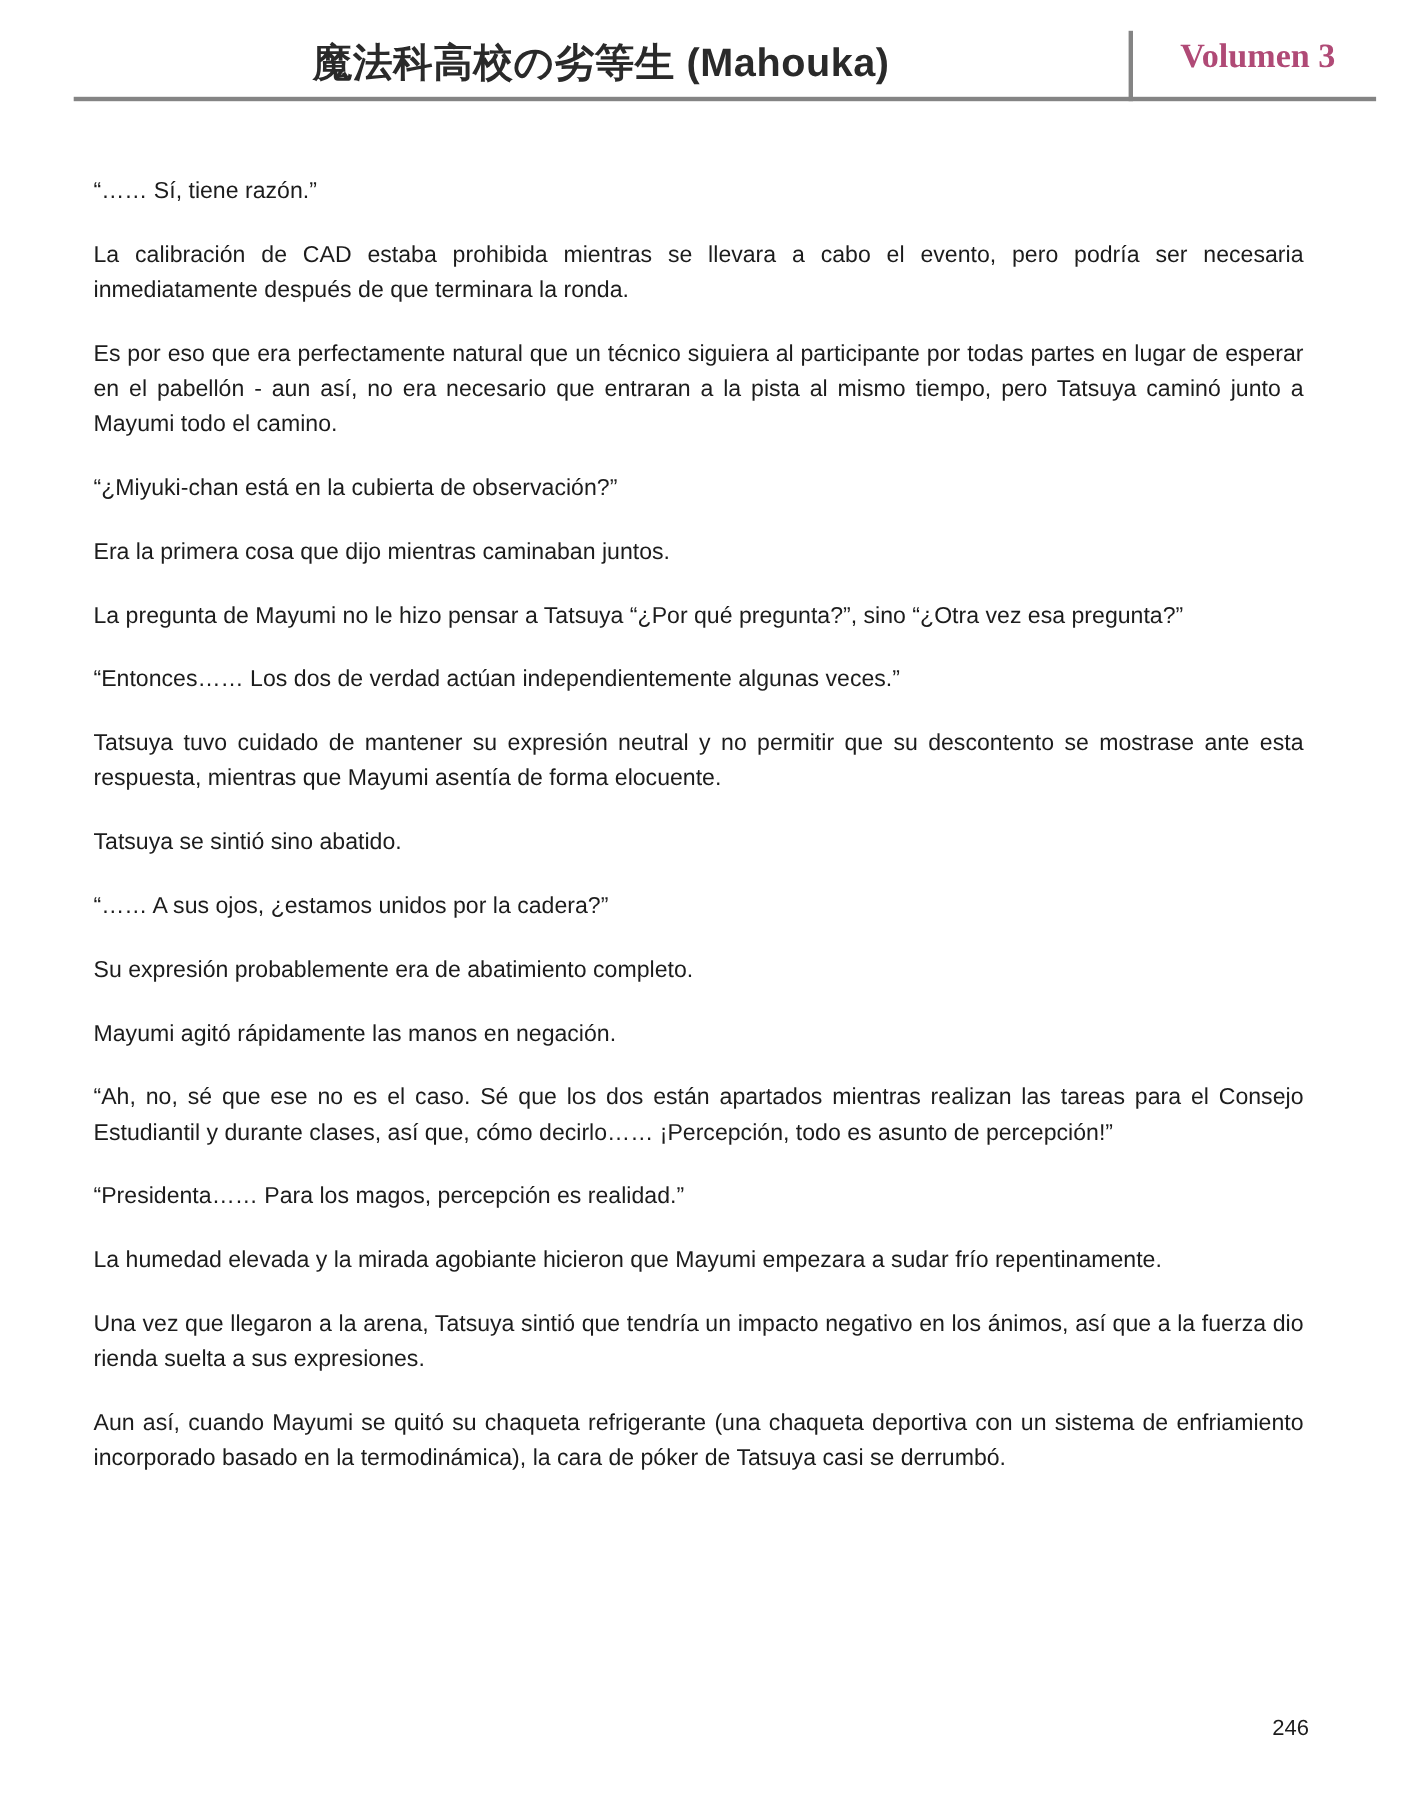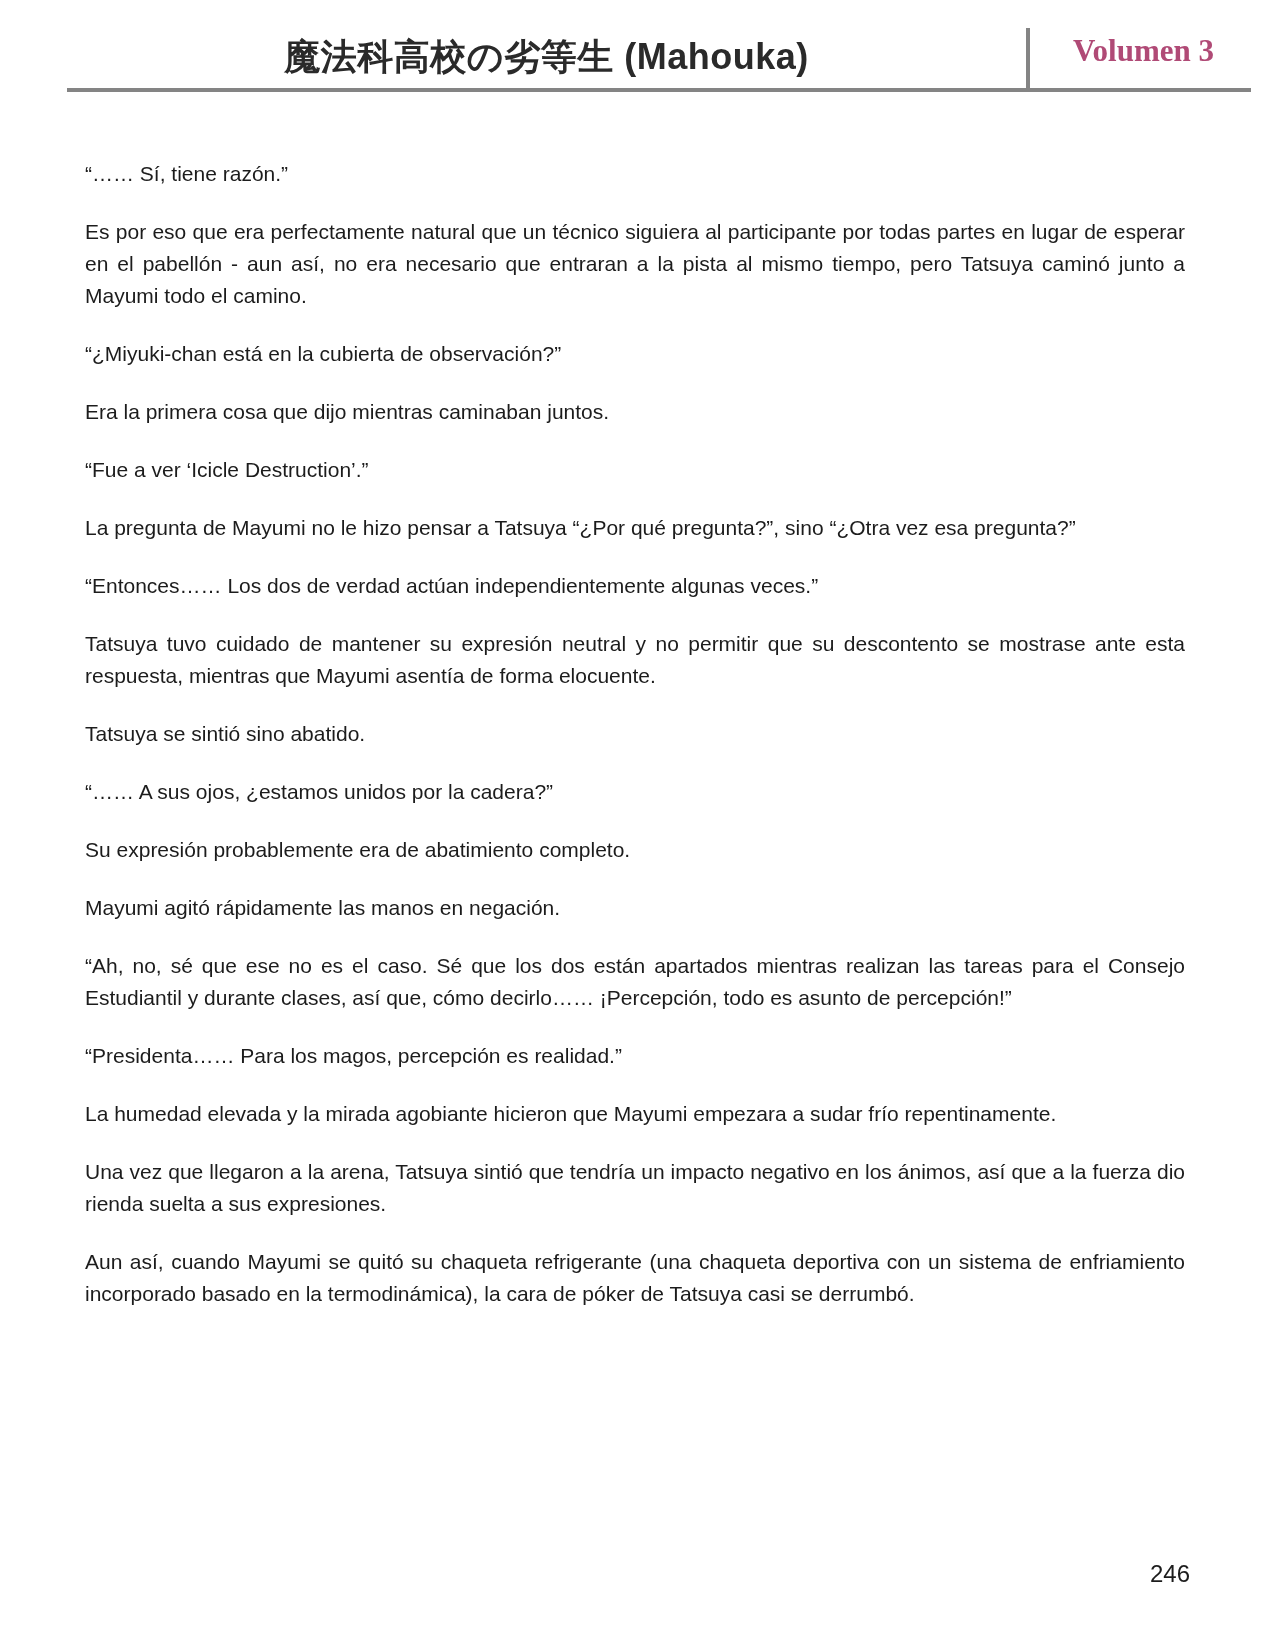--- a/index.html
+++ b/index.html
@@ -74,42 +74,42 @@
     line-height: 32px;
     margin-bottom: 26px;
     text-align: justify;
     color: #1c1c1c;
   }
   
   .page-number {
     position: absolute;
     top: 1560px;
     right: 85px;
-    font-size: 24px;
+    font-size: 20px;
     color: #1c1c1c;
   }
 </style>
 </head>
 <body>
 
 <div class="page">
 
   <header class="page-header">
     <div class="jp-title">魔法科高校の劣等生 (Mahouka)</div>
     <div class="header-vbar" style="background: rgb(132, 132, 132);"></div>
     <div class="volume-label" style="color: rgb(176, 74, 118);">Volumen 3</div>
     <div class="header-rule" style="background: rgb(132, 132, 132);"></div>
   </header>
 
   <main class="content">
     <p>“…… Sí, tiene razón.”</p>
+    <p>La calibración de CAD estaba prohibida mientras se llevara a cabo el evento, pero podría ser necesaria inmediatamente después de que terminara la ronda.</p>
     <p>Es por eso que era perfectamente natural que un técnico siguiera al participante por todas partes en lugar de esperar en el pabellón - aun así, no era necesario que entraran a la pista al mismo tiempo, pero Tatsuya caminó junto a Mayumi todo el camino.</p>
     <p>“¿Miyuki-chan está en la cubierta de observación?”</p>
     <p>Era la primera cosa que dijo mientras caminaban juntos.</p>
-    <p>“Fue a ver ‘Icicle Destruction’.”</p>
     <p>La pregunta de Mayumi no le hizo pensar a Tatsuya “¿Por qué pregunta?”, sino “¿Otra vez esa pregunta?”</p>
     <p>“Entonces…… Los dos de verdad actúan independientemente algunas veces.”</p>
     <p>Tatsuya tuvo cuidado de mantener su expresión neutral y no permitir que su descontento se mostrase ante esta respuesta, mientras que Mayumi asentía de forma elocuente.</p>
     <p>Tatsuya se sintió sino abatido.</p>
     <p>“…… A sus ojos, ¿estamos unidos por la cadera?”</p>
     <p>Su expresión probablemente era de abatimiento completo.</p>
     <p>Mayumi agitó rápidamente las manos en negación.</p>
     <p>“Ah, no, sé que ese no es el caso. Sé que los dos están apartados mientras realizan las tareas para el Consejo Estudiantil y durante clases, así que, cómo decirlo…… ¡Percepción, todo es asunto de percepción!”</p>
     <p>“Presidenta…… Para los magos, percepción es realidad.”</p>
     <p>La humedad elevada y la mirada agobiante hicieron que Mayumi empezara a sudar frío repentinamente.</p>

